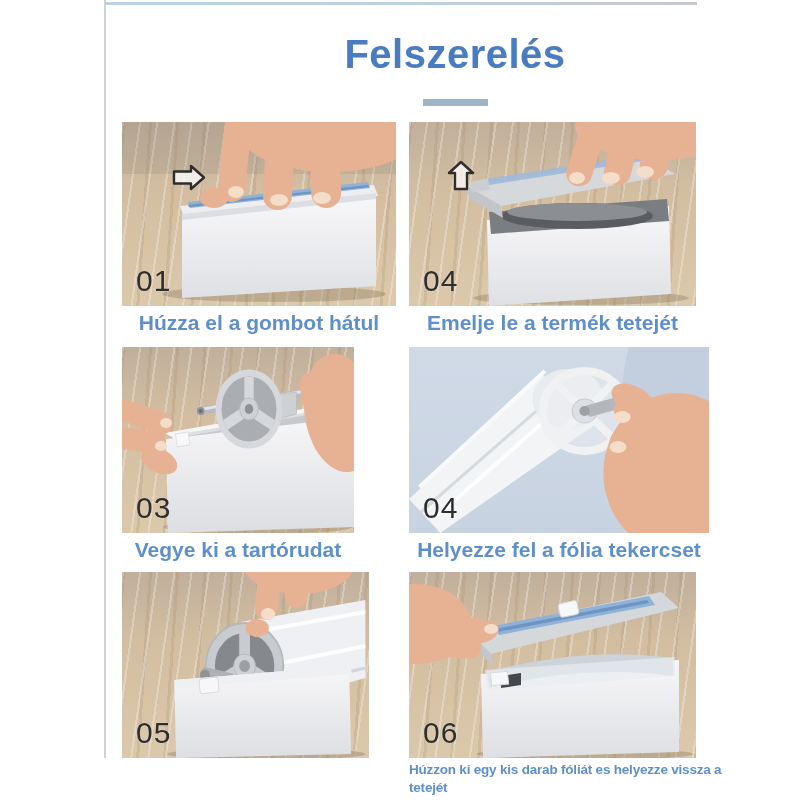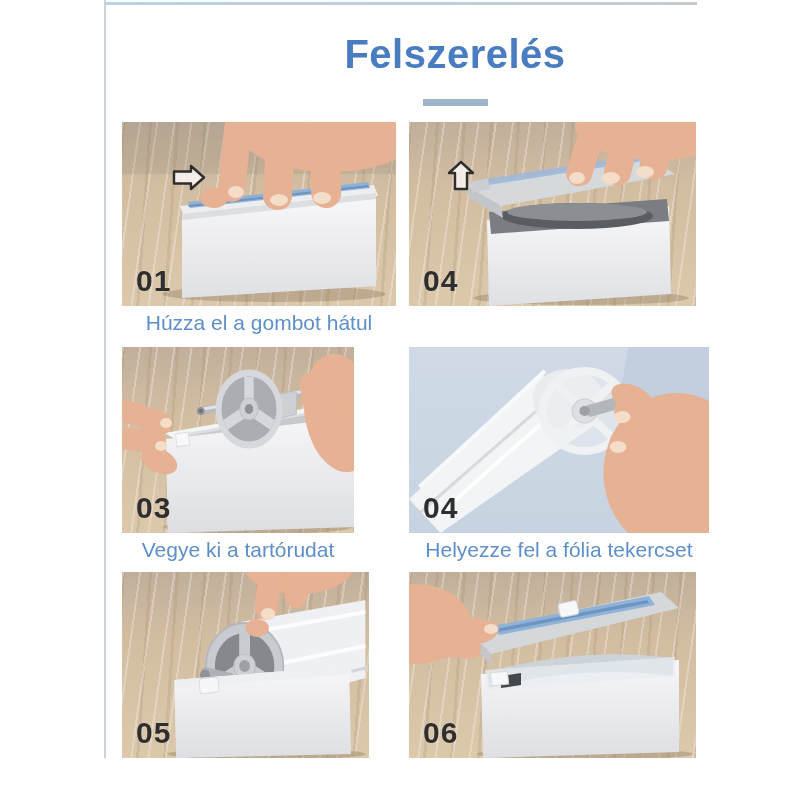--- a/index.html
+++ b/index.html
@@ -24,27 +24,27 @@
   .photo svg{position:absolute;inset:0;width:100%;height:100%;display:block;}
   .wood{
     background:
       repeating-linear-gradient(98deg, rgba(255,255,255,.28) 0 2px, rgba(255,255,255,0) 2px 17px),
       repeating-linear-gradient(94deg, rgba(148,118,84,.16) 0 3px, rgba(148,118,84,0) 3px 27px),
       linear-gradient(180deg,#c1af9b 0%,#d2bda1 35%,#dcc8ab 100%);
   }
   .bluebg{background:linear-gradient(180deg,#d0dae7 0%,#c8d3e1 100%);}
   .step-num{
     position:absolute;left:14px;bottom:10px;
-    font-size:30px;font-weight:700;color:var(--number-color,#2e2e2e);
+    font-size:30px;font-weight:400;color:var(--number-color,#2e2e2e);
     letter-spacing:1px;line-height:1;
     text-shadow:0 0 2px rgba(255,255,255,.4);
   }
   .caption{
     margin-top:5px;display:flex;justify-content:center;
-    font-weight:normal;font-size:21px;line-height:1.15;
+    font-weight:bold;font-size:21px;line-height:1.15;
     color:var(--caption-color,#5e8fca);white-space:nowrap;
   }
   .caption.small{
     justify-content:flex-start;white-space:normal;width:318px;
     font-size:13.5px;line-height:1.3;letter-spacing:-0.2px;margin-top:3px;
   }
 </style>
 </head>
 <body>
 
@@ -125,20 +125,21 @@
         <ellipse cx="168" cy="56" rx="8" ry="6"></ellipse>
         <ellipse cx="202" cy="56" rx="9" ry="6"></ellipse>
         <ellipse cx="236" cy="50" rx="9" ry="6"></ellipse>
       </g>
       <g transform="translate(40,40)" stroke="#2e2e2e" stroke-width="2.4" fill="rgba(255,255,255,0.75)" stroke-linejoin="round">
         <path d="M6,27 v-16 h-6 l12,-11 l12,11 h-6 v16 z"></path>
       </g>
     </svg>
     <span class="step-num">04</span>
   </div>
+  <figcaption class="caption">Emelje le a termék tetejét</figcaption>
 </figure>
 
 <figure class="step" style="left:122px;top:347px;width:232px;">
   <div class="photo wood h186">
     <svg viewBox="0 0 274 186" preserveAspectRatio="none">
       <defs>
         <linearGradient id="bx3" x1="0" y1="0" x2="0" y2="1">
           <stop offset="0" stop-color="#f6f6f8"></stop>
             <stop offset="1" stop-color="#dddee2"></stop>
         </linearGradient>
@@ -312,13 +313,14 @@
       <g fill="#e7b193">
         <ellipse cx="6" cy="52" rx="56" ry="40"></ellipse>
         <rect x="4" y="38" width="78" height="22" rx="11" transform="rotate(9 16 49)"></rect>
         <rect x="0" y="62" width="72" height="22" rx="11" transform="rotate(3 12 73)"></rect>
         <ellipse cx="72" cy="60" rx="18" ry="11" transform="rotate(-14 72 60)"></ellipse>
       </g>
       <ellipse cx="82" cy="57" rx="7" ry="5" fill="#f4ddc9"></ellipse>
     </svg>
     <span class="step-num">06</span>
   </div>
+  <figcaption class="caption small">Húzzon ki egy kis darab fóliát es helyezze vissza a tetejét</figcaption>
 </figure>
 
 </body></html>

